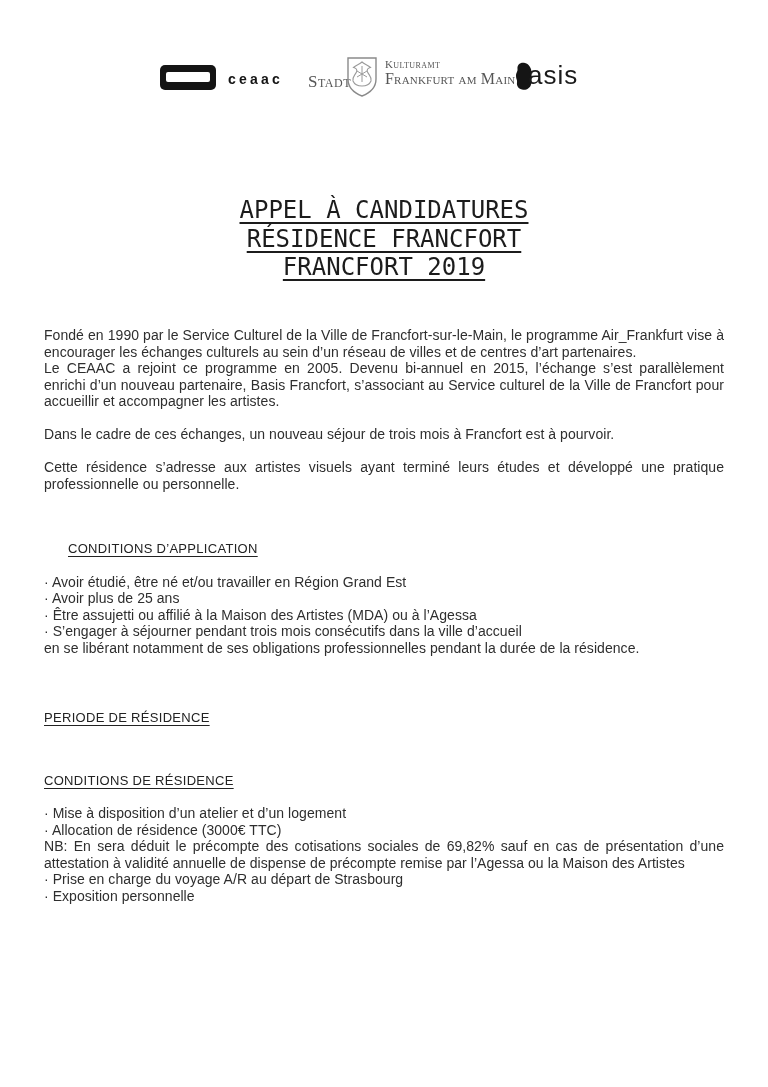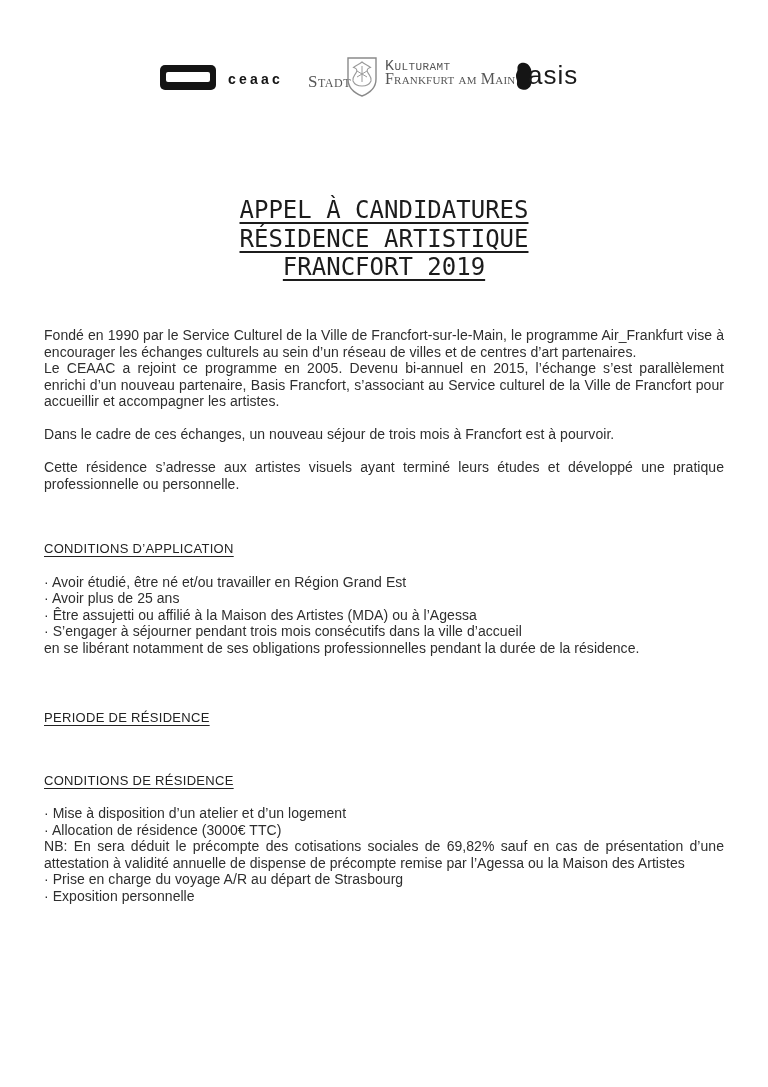--- a/index.html
+++ b/index.html
@@ -9,37 +9,37 @@
     font-family:"Liberation Sans",sans-serif;color:#2e2e2e;
   }
 
   
   .logos{position:absolute;top:0;left:0;width:768px;height:120px;}
   .ceaac-mark{position:absolute;left:160px;top:65px;width:56px;height:25px;background:#141414;border-radius:5px;}
   .ceaac-mark-inner{position:absolute;left:6px;top:7px;width:44px;height:10px;background:#ffffff;border-radius:2px;}
   .ceaac-word{position:absolute;left:228px;top:71px;font-size:14px;font-weight:bold;letter-spacing:3.2px;color:#141414;}
   .stadt-word{position:absolute;left:308px;top:72px;font-family:"Liberation Serif",serif;font-variant:small-caps;font-size:17px;font-weight:400;color:#565656;letter-spacing:0.5px;}
   .shield{position:absolute;left:346px;top:56px;}
-  .kulturamt-word{position:absolute;left:385px;top:58px;font-family:Liberation Mono, monospace;font-variant:small-caps;font-size:15px;color:#565656;letter-spacing:0.4px;}
+  .kulturamt-word{position:absolute;left:385px;top:58px;font-family:Liberation Serif, serif;font-variant:small-caps;font-size:11px;color:#565656;letter-spacing:0.4px;}
   .fam-word{position:absolute;left:385px;top:70px;font-family:"Liberation Serif",serif;font-variant:small-caps;font-size:16px;color:#565656;letter-spacing:0.2px;}
   .basis-blob{position:absolute;left:514px;top:62px;}
   .basis-word{position:absolute;left:528px;top:60px;font-size:26px;font-weight:400;letter-spacing:1px;color:#1a1a1a;}
 
   
   .title{position:absolute;top:196px;left:0;width:768px;text-align:center;
     font-family:"DejaVu Sans Mono",monospace;font-size:24px;line-height:28.5px;color:#1c1c1c;}
   .title .tline{text-decoration:underline;text-decoration-thickness:1.5px;text-underline-offset:4px;}
 
   
   .content{position:absolute;left:44px;top:327px;width:680px;font-size:14px;line-height:16.5px;letter-spacing:0.05px;}
   .para{margin:0 0 16.5px;text-align:justify;}
   .para.joined{margin-bottom:0;}
   .heading{margin:0 0 16px;font-size:13px;letter-spacing:0.3px;color:#222222;}
   .heading .hline{text-decoration:underline;text-decoration-thickness:1px;text-underline-offset:3px;}
-  .s1{margin-top:49px;}
+  .s1{margin-top:49px;margin-left:24px;}
   .s2{margin-top:54px;}
   .s3{margin-top:46px;}
   .line{text-align:left;}
   .line.justify{text-align:justify;}
 </style>
 </head>
 <body>
 
 <div class="page">
 
@@ -64,21 +64,21 @@
     <div class="basis-blob">
       <svg width="22" height="30" viewBox="0 0 22 30">
         <path d="M11 1 C6 0 3 3 3.5 7 c0.3 2.5 -1.5 3.5 -1.5 7 c0 3 1.5 4 1 6.5 c-0.5 3 1 6 5 7 c4 1 8 -1 9 -5 c0.8 -3 0 -5 0.5 -8 c0.5 -3.5 0 -7 -1.5 -9.5 C14.8 2.5 13 1.4 11 1 Z" fill="#151515"></path>
       </svg>
     </div>
     <div class="basis-word">asis</div>
   </div>
 
   <div class="title">
     <div><span class="tline">APPEL À CANDIDATURES</span></div>
-    <div><span class="tline">RÉSIDENCE ARTISTIQUE</span></div>
+    <div><span class="tline">RÉSIDENCE FRANCFORT</span></div>
     <div><span class="tline">FRANCFORT 2019</span></div>
   </div>
 
   <div class="content">
 
     <p class="para joined">Fondé en 1990 par le Service Culturel de la Ville de Francfort-sur-le-Main, le programme Air_Frankfurt vise à encourager les échanges culturels au sein d’un réseau de villes et de centres d’art partenaires.</p>
     <p class="para">Le CEAAC a rejoint ce programme en 2005. Devenu bi-annuel en 2015, l’échange s’est parallèlement enrichi d’un nouveau partenaire, Basis Francfort, s’associant au Service culturel de la Ville de Francfort pour accueillir et accompagner les artistes.</p>
     <p class="para">Dans le cadre de ces échanges, un nouveau séjour de trois mois à Francfort est à pourvoir.</p>
     <p class="para">Cette résidence s’adresse aux artistes visuels ayant terminé leurs études et développé une pratique professionnelle ou personnelle.</p>
 

